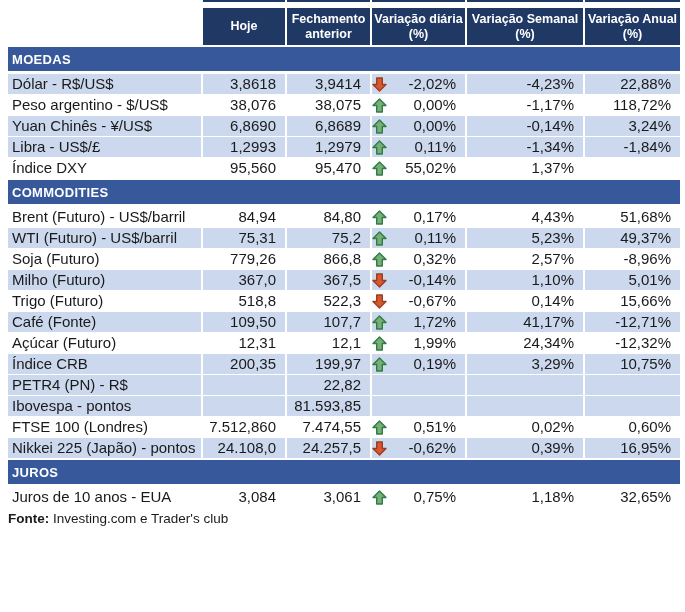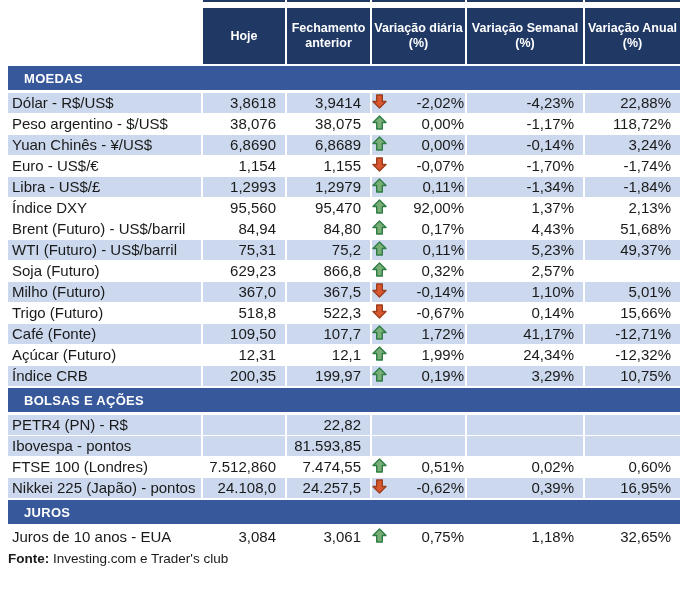--- a/index.html
+++ b/index.html
@@ -10,43 +10,43 @@
   }
   .sheet{padding:0 5px 0 8px;box-sizing:border-box;width:685px;}
   .grid{
     display:grid;
     grid-template-columns:193px 82px 83px 93px 116px 95px;
     column-gap:2px;
   }
   .top-strip{height:2px;margin-bottom:6px;}
   .top-strip .seg{background:var(--header-bg,#1F3864);}
   .top-strip .seg.blank{background:transparent;}
-  .header{height:56px;}
+  .header{height:37px;}
   .hcell{
     background:var(--header-bg,#1F3864);
     color:#ffffff;font-weight:bold;font-size:12.5px;line-height:1.2;
     display:flex;align-items:center;justify-content:center;text-align:center;
     padding:0 2px;box-sizing:border-box;
   }
   .hcell.blank{background:transparent;}
   .band{
     height:24px;margin:2px 0 3px;
     background:var(--section-bg,#37599B);
     color:#ffffff;font-weight:bold;font-size:13px;letter-spacing:.3px;
-    display:flex;align-items:center;padding-left:16px;box-sizing:border-box;
+    display:flex;align-items:center;padding-left:4px;box-sizing:border-box;
   }
   .row{height:20px;margin-bottom:1px;font-size:15px;}
   .row .cell{
     line-height:20px;height:20px;box-sizing:border-box;
     white-space:nowrap;overflow:hidden;background:transparent;
   }
   .row.shaded .cell{background:var(--row-shade,#CBD8ED);}
   .cell.label{padding-left:4px;}
   .cell.num{text-align:right;padding-right:9px;}
-  .cell.diaria{display:flex;align-items:flex-start;padding-right:1px;}
+  .cell.diaria{display:flex;align-items:center;padding-right:9px;}
   .cell.diaria .arrow{width:17px;height:16px;flex:0 0 17px;display:flex;align-items:center;}
   .cell.diaria .val{flex:1;text-align:right;}
   .fonte{margin-top:4px;font-size:13.5px;}
   .fonte b{font-weight:bold;}
   svg.ar{display:block;}
 </style>
 </head>
 <body>
 
 <div class="sheet">
@@ -115,35 +115,20 @@
             <svg class="ar" width="15" height="15" viewBox="0 0 15 15">
               <polygon points="7.5,1 14,7.5 10.3,7.5 10.3,14 4.7,14 4.7,7.5 1,7.5" fill="#79AE76" stroke="#2E7D46" stroke-width="1.4" stroke-linejoin="round"></polygon>
             </svg>
           </span>
       <span class="val">0,00%</span>
     </div>
     <div class="cell num">-0,14%</div>
     <div class="cell num">3,24%</div>
   </div>
 
-  <div class="grid row">
-    <div class="cell label">Euro - US$/€</div>
-    <div class="cell num">1,154</div>
-    <div class="cell num">1,155</div>
-    <div class="cell diaria">
-      <span class="arrow">
-            <svg class="ar" width="15" height="15" viewBox="0 0 15 15">
-              <polygon points="7.5,14 1,7.5 4.7,7.5 4.7,1 10.3,1 10.3,7.5 14,7.5" fill="#D8572E" stroke="#9C3D1E" stroke-width="1.4" stroke-linejoin="round"></polygon>
-            </svg>
-          </span>
-      <span class="val">-0,07%</span>
-    </div>
-    <div class="cell num">-1,70%</div>
-    <div class="cell num">-1,74%</div>
-  </div>
 
   <div class="grid row shaded">
     <div class="cell label">Libra - US$/£</div>
     <div class="cell num">1,2993</div>
     <div class="cell num">1,2979</div>
     <div class="cell diaria">
       <span class="arrow">
             <svg class="ar" width="15" height="15" viewBox="0 0 15 15">
               <polygon points="7.5,1 14,7.5 10.3,7.5 10.3,14 4.7,14 4.7,7.5 1,7.5" fill="#79AE76" stroke="#2E7D46" stroke-width="1.4" stroke-linejoin="round"></polygon>
             </svg>
@@ -157,26 +142,28 @@
   <div class="grid row">
     <div class="cell label">Índice DXY</div>
     <div class="cell num">95,560</div>
     <div class="cell num">95,470</div>
     <div class="cell diaria">
       <span class="arrow">
             <svg class="ar" width="15" height="15" viewBox="0 0 15 15">
               <polygon points="7.5,1 14,7.5 10.3,7.5 10.3,14 4.7,14 4.7,7.5 1,7.5" fill="#79AE76" stroke="#2E7D46" stroke-width="1.4" stroke-linejoin="round"></polygon>
             </svg>
           </span>
-      <span class="val">92,00%</span>
+      <span class="val">55,02%</span>
     </div>
     <div class="cell num">1,37%</div>
-    <div class="cell num">2,13%</div>
-  </div>
-
+  </div>
+
+  <div class="band">
+    <span>COMMODITIES</span>
+  </div>
 
   <div class="grid row">
     <div class="cell label">Brent (Futuro) - US$/barril</div>
     <div class="cell num">84,94</div>
     <div class="cell num">84,80</div>
     <div class="cell diaria">
       <span class="arrow">
             <svg class="ar" width="15" height="15" viewBox="0 0 15 15">
               <polygon points="7.5,1 14,7.5 10.3,7.5 10.3,14 4.7,14 4.7,7.5 1,7.5" fill="#79AE76" stroke="#2E7D46" stroke-width="1.4" stroke-linejoin="round"></polygon>
             </svg>
@@ -198,31 +185,32 @@
             </svg>
           </span>
       <span class="val">0,11%</span>
     </div>
     <div class="cell num">5,23%</div>
     <div class="cell num">49,37%</div>
   </div>
 
   <div class="grid row">
     <div class="cell label">Soja (Futuro)</div>
-    <div class="cell num">629,23</div>
+    <div class="cell num">779,26</div>
     <div class="cell num">866,8</div>
     <div class="cell diaria">
       <span class="arrow">
             <svg class="ar" width="15" height="15" viewBox="0 0 15 15">
               <polygon points="7.5,1 14,7.5 10.3,7.5 10.3,14 4.7,14 4.7,7.5 1,7.5" fill="#79AE76" stroke="#2E7D46" stroke-width="1.4" stroke-linejoin="round"></polygon>
             </svg>
           </span>
       <span class="val">0,32%</span>
     </div>
     <div class="cell num">2,57%</div>
+    <div class="cell num">-8,96%</div>
   </div>
 
   <div class="grid row shaded">
     <div class="cell label">Milho (Futuro)</div>
     <div class="cell num">367,0</div>
     <div class="cell num">367,5</div>
     <div class="cell diaria">
       <span class="arrow">
             <svg class="ar" width="15" height="15" viewBox="0 0 15 15">
               <polygon points="7.5,14 1,7.5 4.7,7.5 4.7,1 10.3,1 10.3,7.5 14,7.5" fill="#D8572E" stroke="#9C3D1E" stroke-width="1.4" stroke-linejoin="round"></polygon>
@@ -291,23 +279,20 @@
             <svg class="ar" width="15" height="15" viewBox="0 0 15 15">
               <polygon points="7.5,1 14,7.5 10.3,7.5 10.3,14 4.7,14 4.7,7.5 1,7.5" fill="#79AE76" stroke="#2E7D46" stroke-width="1.4" stroke-linejoin="round"></polygon>
             </svg>
           </span>
       <span class="val">0,19%</span>
     </div>
     <div class="cell num">3,29%</div>
     <div class="cell num">10,75%</div>
   </div>
 
-  <div class="band">
-    <span>BOLSAS E AÇÕES</span>
-  </div>
 
   <div class="grid row shaded">
     <div class="cell label">PETR4 (PN) - R$</div>
     <div class="cell num"></div>
     <div class="cell num">22,82</div>
     <div class="cell diaria">
       <span class="arrow"></span>
       <span class="val"></span>
     </div>
     <div class="cell num"></div>

